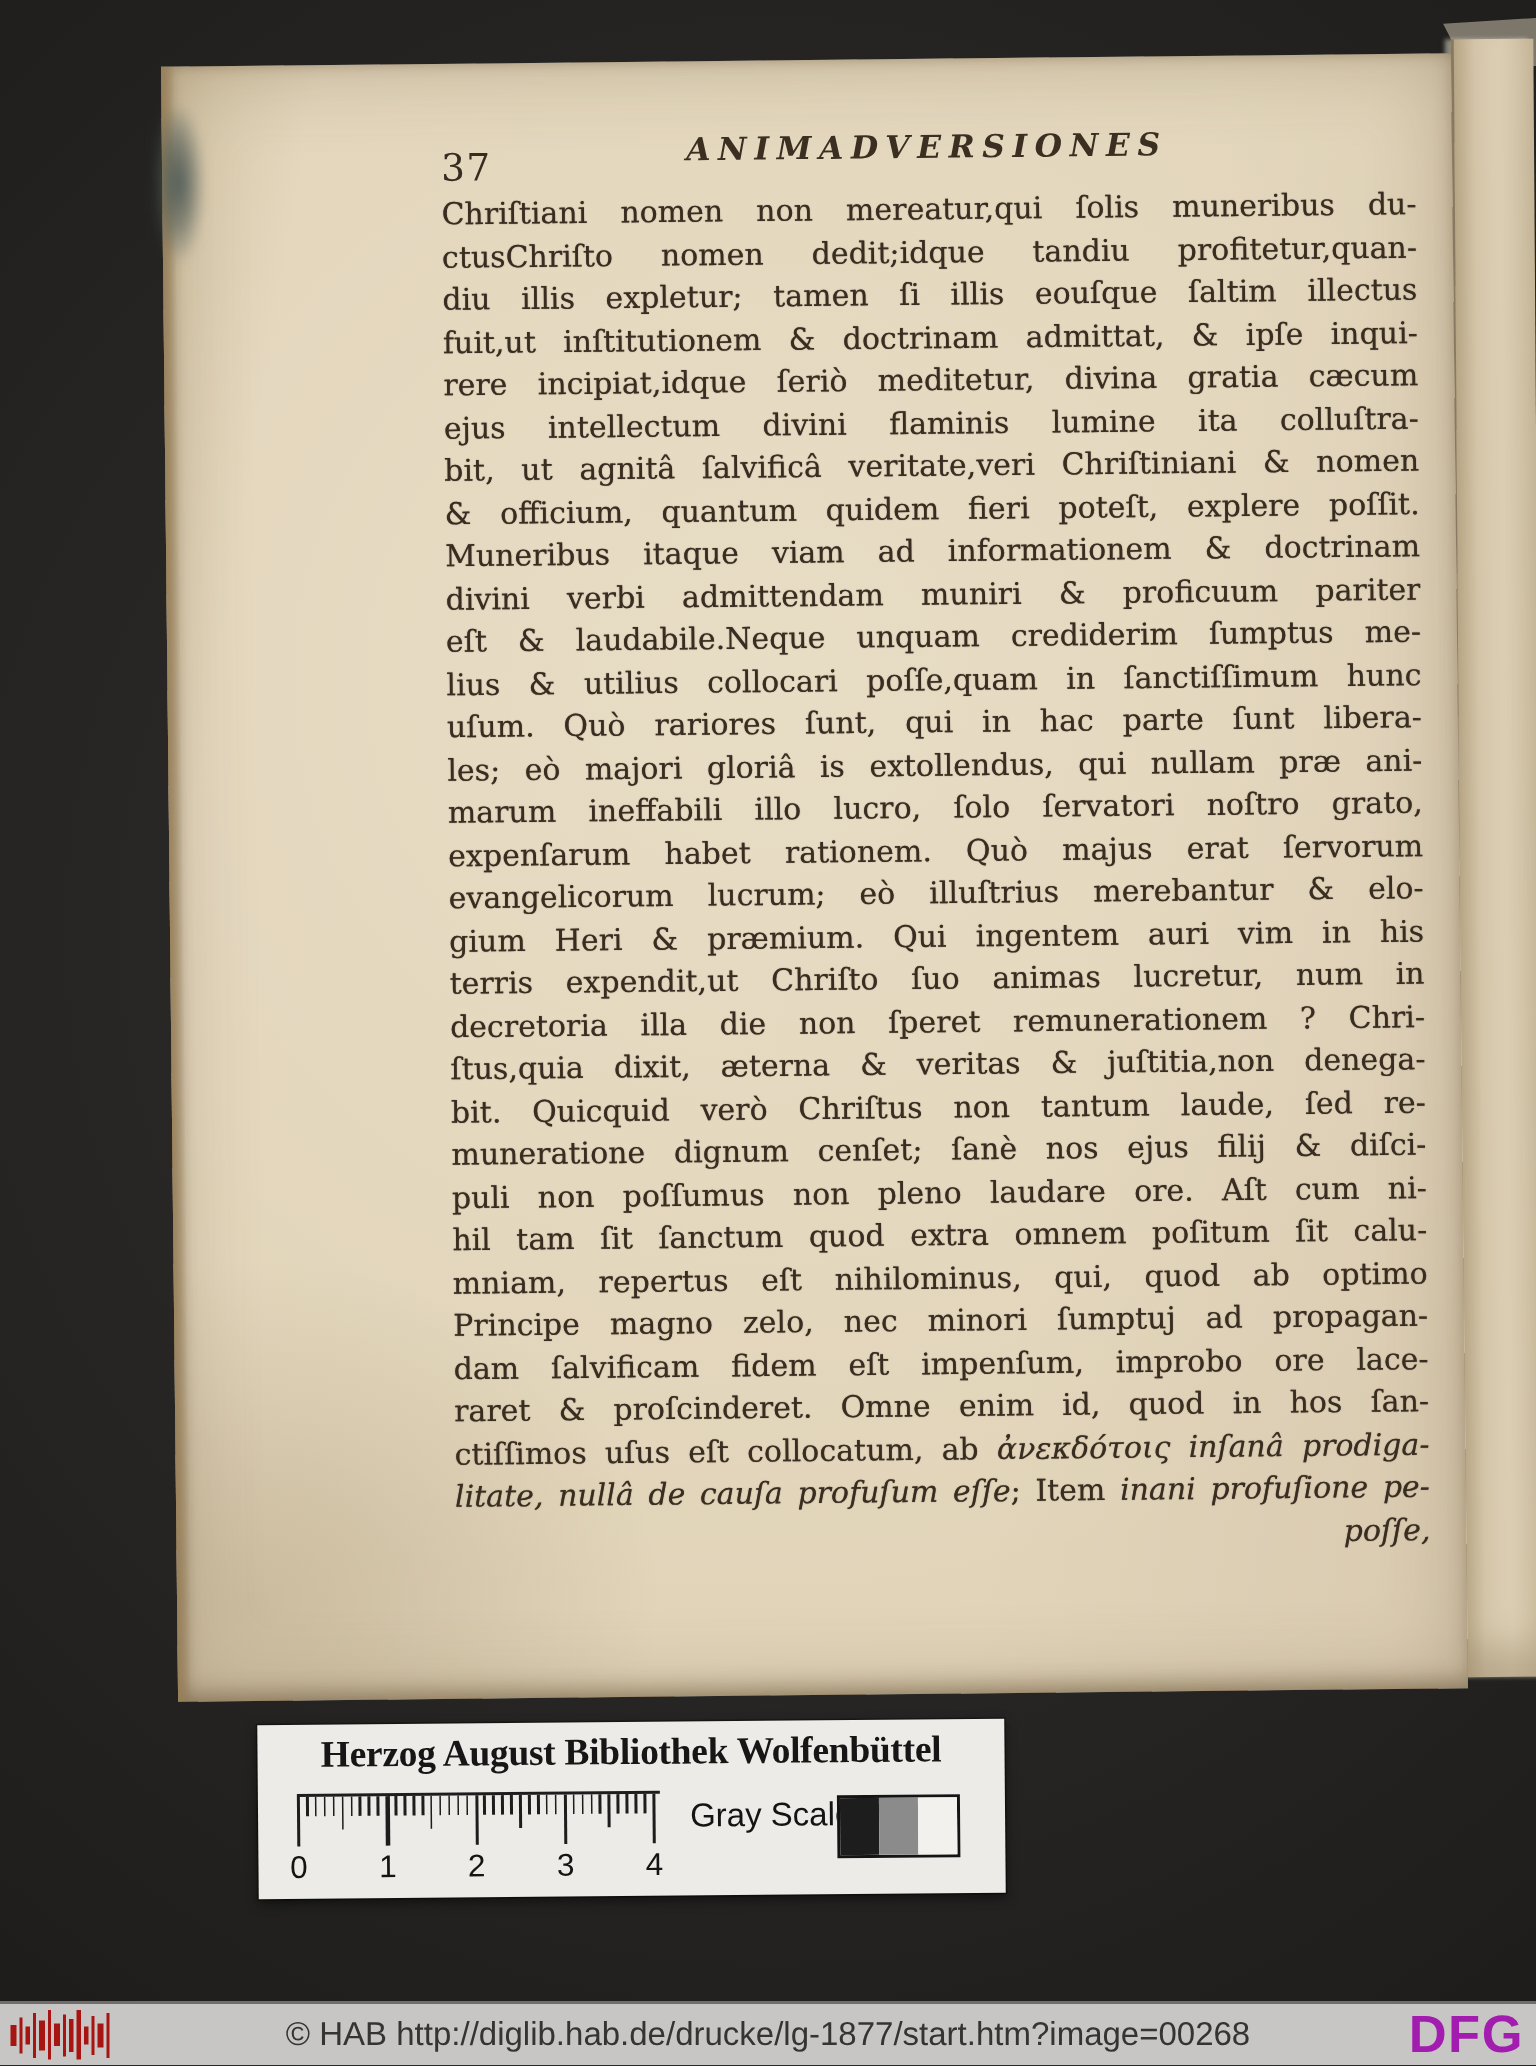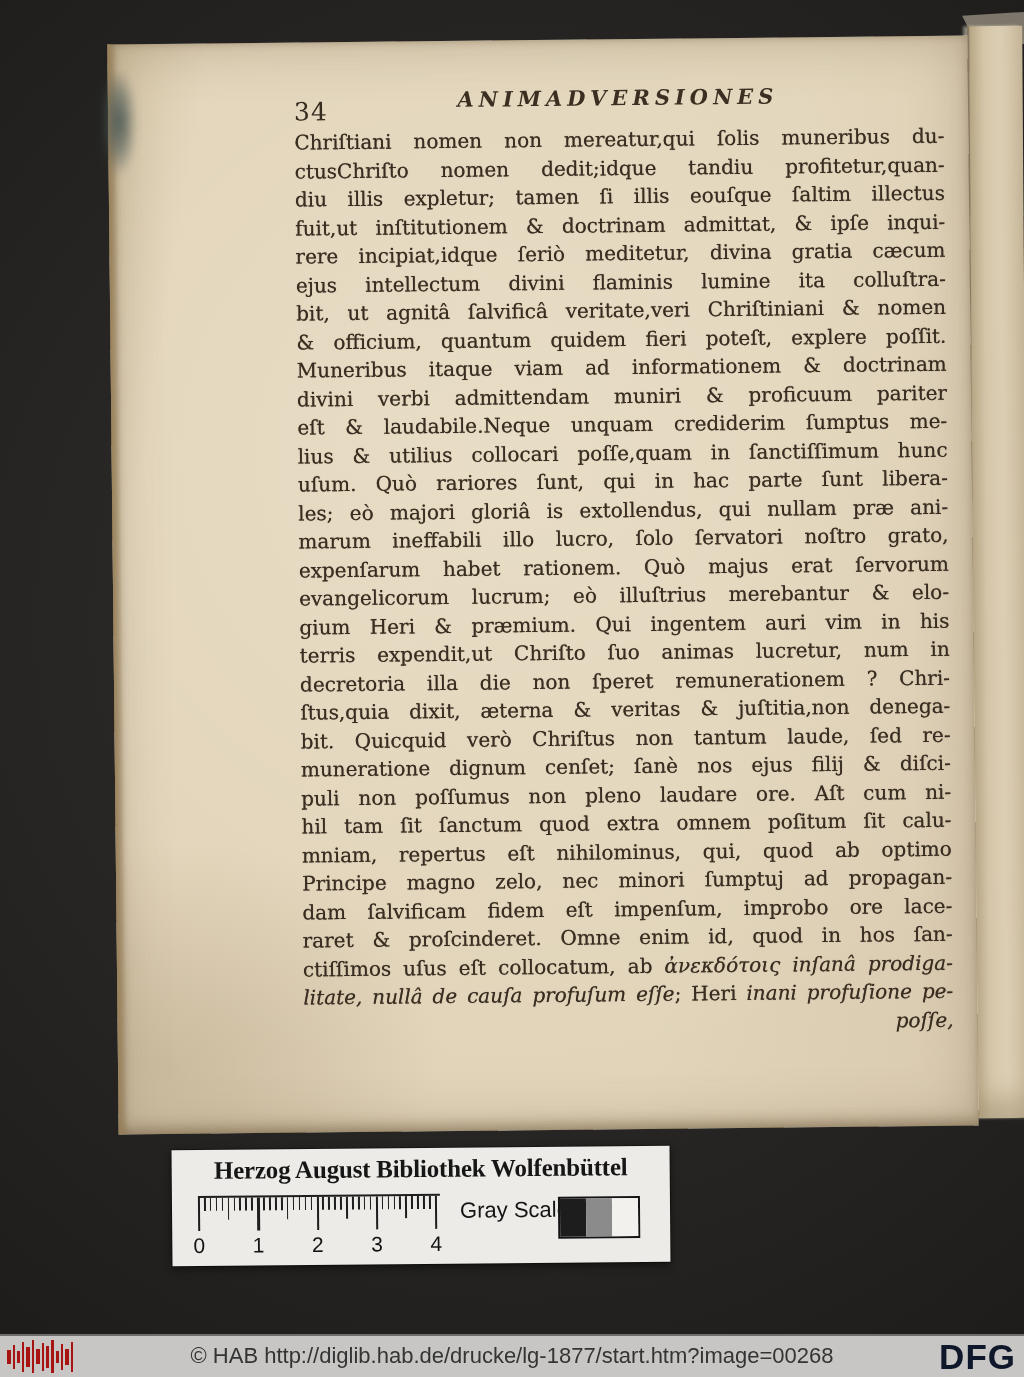--- a/index.html
+++ b/index.html
@@ -60,33 +60,33 @@
   
   .footer{position:absolute;left:0;bottom:0;width:1024px;height:41px;background:#c7c6c4;
       border-top:2px solid #6f6e6c;}
   .hab-logo{position:absolute;left:7px;top:4px;width:66px;height:33px;
       display:flex;align-items:center;gap:2px;}
   .hab-logo span{display:block;background:#a81411;}
   .copy{position:absolute;left:0;top:0;width:100%;height:41px;line-height:40px;
       text-align:center;font-family:"Liberation Sans",sans-serif;font-size:22px;color:#343434;}
   .dfg{position:absolute;right:8px;top:0;height:28px;line-height:42px;
       font-family:"Liberation Sans",sans-serif;font-weight:bold;font-size:35px;
-      letter-spacing:1px;color:#0f172a;}
+      letter-spacing:1px;color:#a21caf;}
 </style>
 </head>
 <body>
 
 <div id="stage">
 
   <div class="tr-wedge"></div>
   <div class="edge-strip"></div>
 
   <div class="page">
     <div class="stain"></div>
-    <div class="pagenum">34</div>
+    <div class="pagenum">37</div>
     <div class="runhead">ANIMADVERSIONES</div>
 
     <div class="textcol">
       <div id="lines-holder">
           <div class="bline">Chriſtiani nomen non mereatur,qui ſolis muneribus du-</div>
           <div class="bline">ctusChriſto nomen dedit;idque tandiu profitetur,quan-</div>
           <div class="bline">diu illis expletur; tamen ſi illis eouſque ſaltim illectus</div>
           <div class="bline">fuit,ut inſtitutionem &amp; doctrinam admittat, &amp; ipſe inqui-</div>
           <div class="bline">rere incipiat,idque ſeriò meditetur, divina gratia cæcum</div>
           <div class="bline">ejus intellectum divini flaminis lumine ita colluſtra-</div>
@@ -108,21 +108,21 @@
           <div class="bline">bit.  Quicquid verò Chriſtus non tantum laude, ſed re-</div>
           <div class="bline">muneratione dignum cenſet; ſanè nos ejus filij &amp; diſci-</div>
           <div class="bline">puli non poſſumus non pleno laudare ore.  Aſt cum ni-</div>
           <div class="bline">hil tam ſit ſanctum quod extra omnem poſitum ſit calu-</div>
           <div class="bline">mniam, repertus eſt nihilominus, qui, quod ab optimo</div>
           <div class="bline">Principe magno zelo, nec minori ſumptuj ad propagan-</div>
           <div class="bline">dam ſalvificam fidem eſt impenſum, improbo ore lace-</div>
           <div class="bline">raret &amp; proſcinderet.  Omne enim id, quod in hos ſan-</div>
         </div>
       <div class="bline"><span>ctiſſimos uſus eſt collocatum, ab </span><span class="it">ἀνεκδότοις </span><span class="it">inſanâ prodiga-</span></div>
-      <div class="bline"><span class="it">litate, nullâ de cauſa profuſum eſſe</span><span>; Heri </span><span class="it">inani profuſione pe-</span></div>
+      <div class="bline"><span class="it">litate, nullâ de cauſa profuſum eſſe</span><span>; Item </span><span class="it">inani profuſione pe-</span></div>
       <div class="bline lastline"><span class="it">poſſe,</span></div>
     </div>
   </div>
 
   <div class="card">
     <div class="card-title">Herzog August Bibliothek Wolfenbüttel</div>
     <div class="ruler" id="ruler">
         <div class="tick" style="height: 33px; left: 0px; width: 2.4px;"></div>
         <div class="tick" style="height: 13px; left: 5.925px; width: 1.6px;"></div>
         <div class="tick" style="height: 13px; left: 11.85px; width: 1.6px;"></div>

